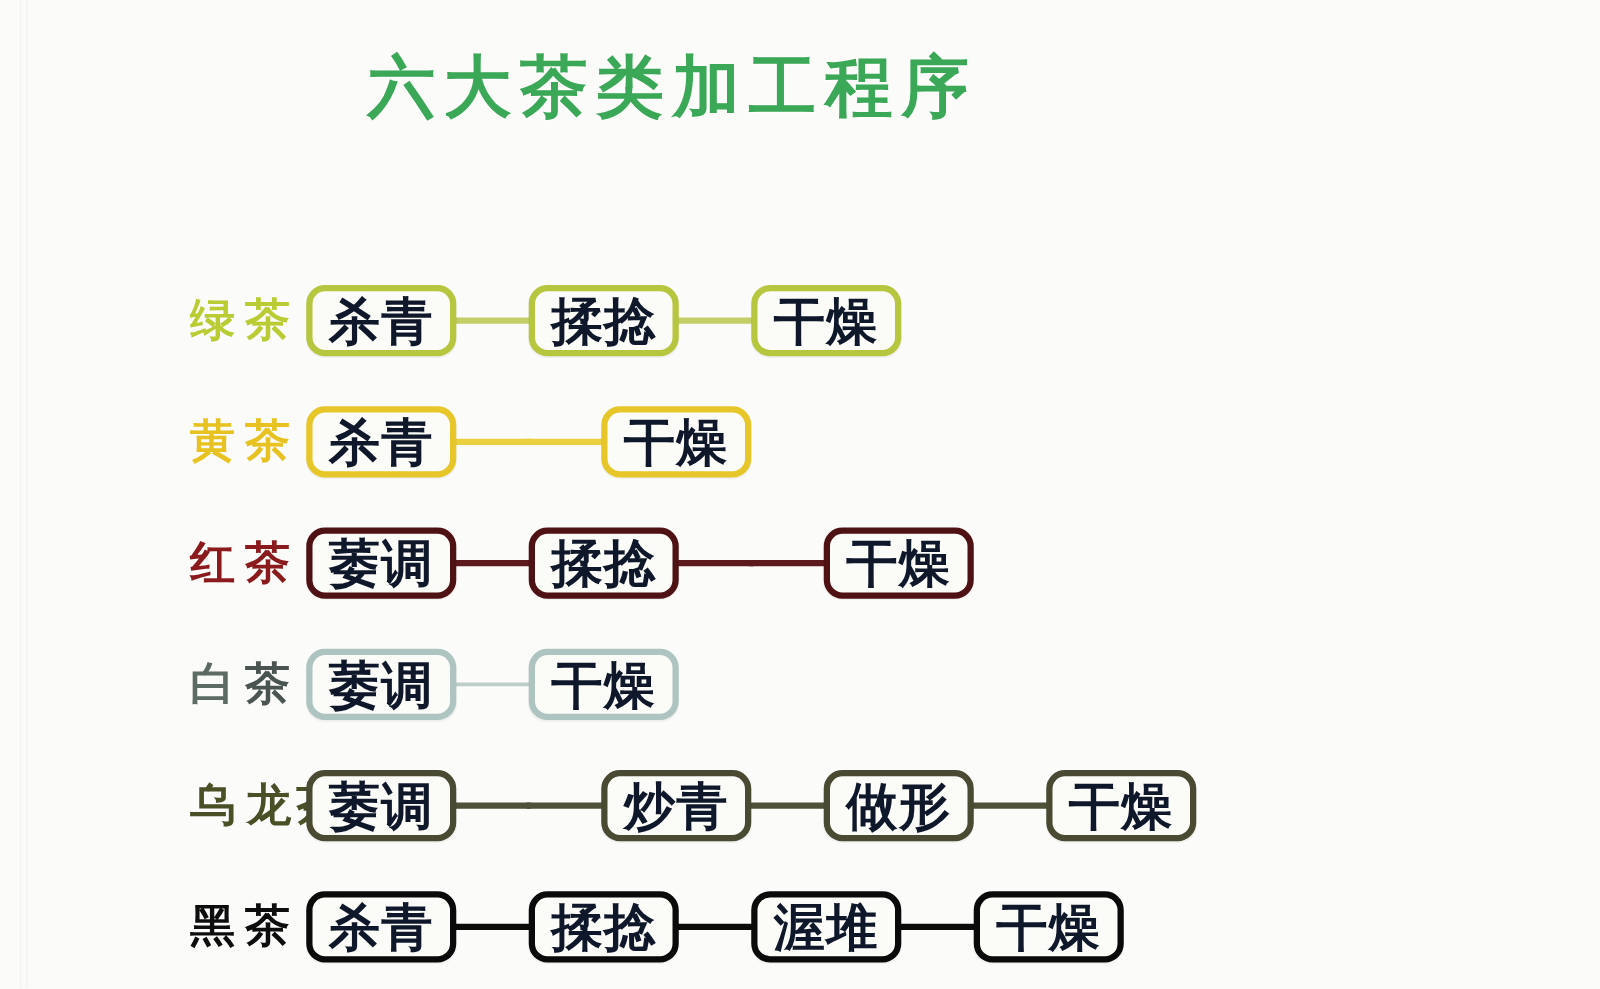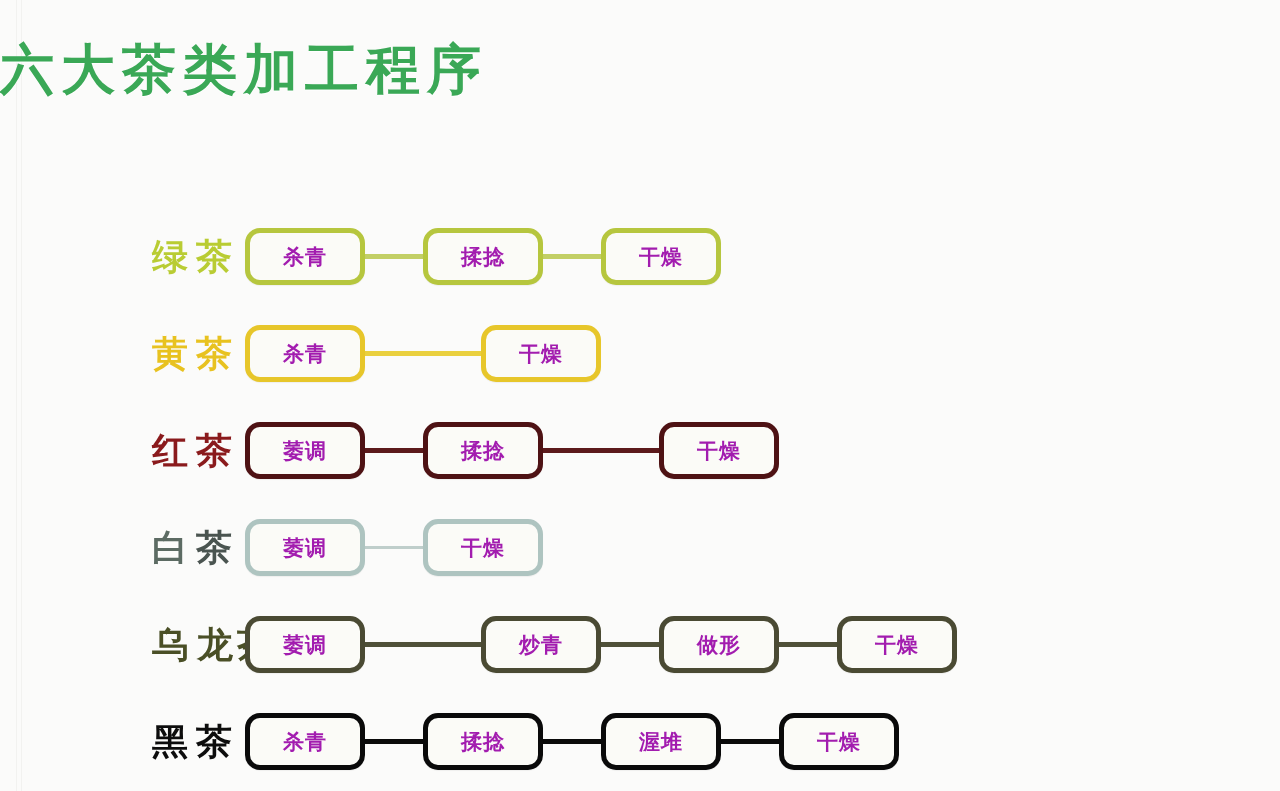--- a/index.html
+++ b/index.html
@@ -25,20 +25,21 @@
     background: #f2f2f0;
   }
   .paper-seam.s1 { left: 16px; }
   .paper-seam.s2 { left: 21px; }
 
   #title {
     position: absolute;
     top: 38px;
     left: 0;
     width: 1076px;
+    text-align: center;
     font-size: 54px;
     line-height: 64px;
     font-weight: 700;
     color: #3aa856;
     letter-spacing: 7px;
     text-shadow: 0 1px 0 rgba(255,255,255,0.9);
     white-space: nowrap;
   }
 
   #rows {
@@ -92,24 +93,24 @@
     position: relative;
     box-sizing: border-box;
     width: 120px;
     height: 57px;
     border-radius: 15px;
     background: #fbfbf7;
     border: 5px solid #000;
     display: flex;
     align-items: center;
     justify-content: center;
-    font-size: 21px;
+    font-size: 41px;
     line-height: 34px;
     font-weight: 700;
-    color: #a21caf;
+    color: #0f172a;
     letter-spacing: 1px;
     white-space: nowrap;
     z-index: 2;
     box-shadow: 0 1px 1px rgba(0,0,0,0.05);
   }
 
   .connector {
     width: 62px;
     height: 5px;
     background: #000;

